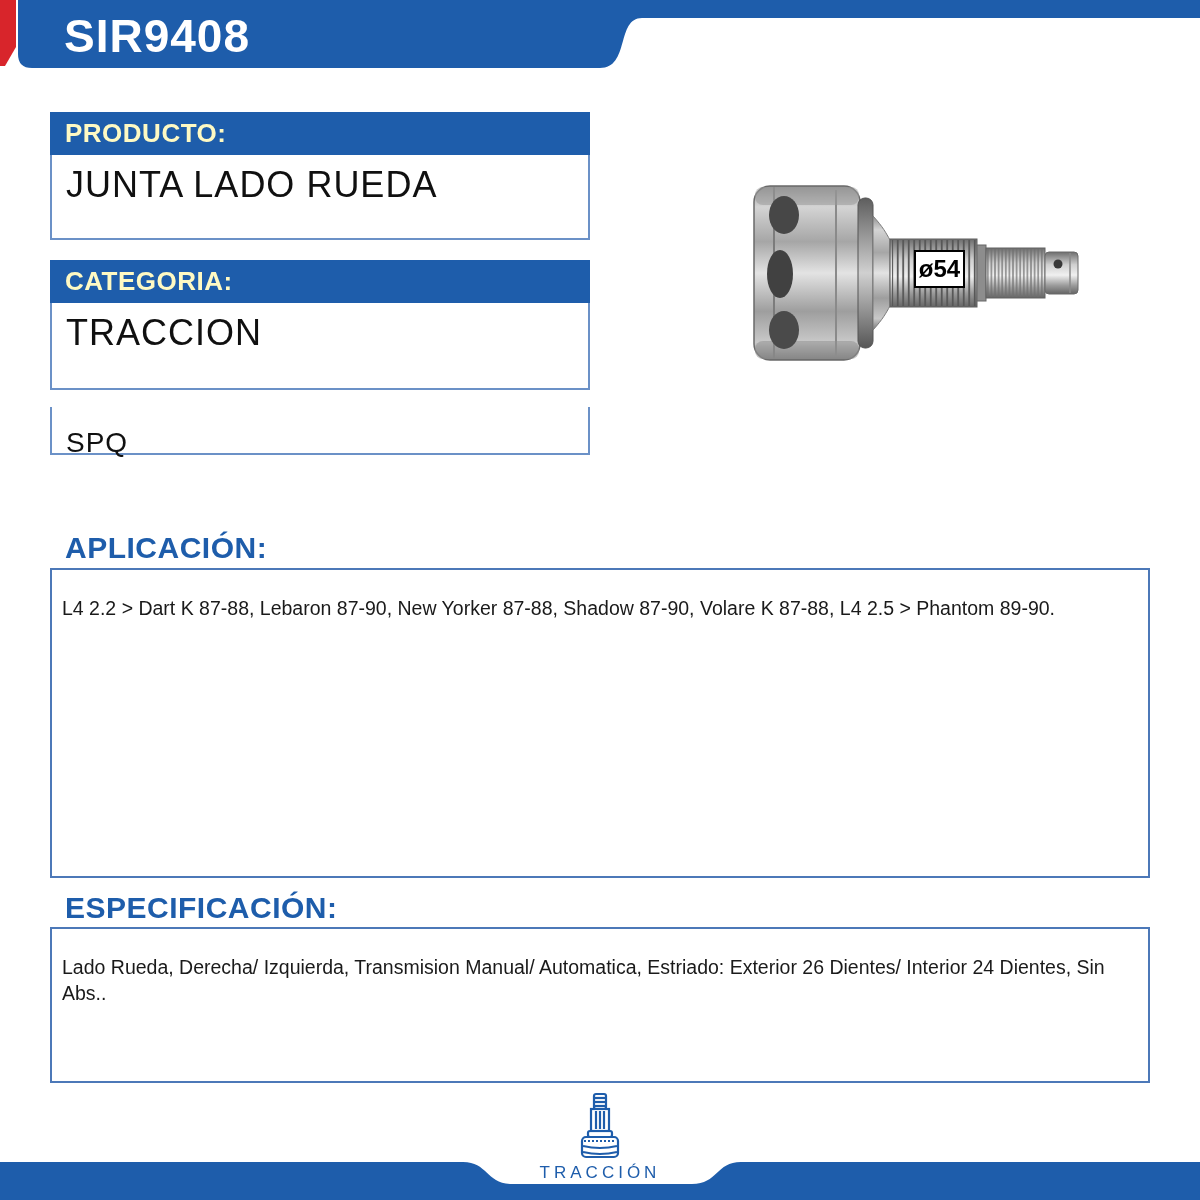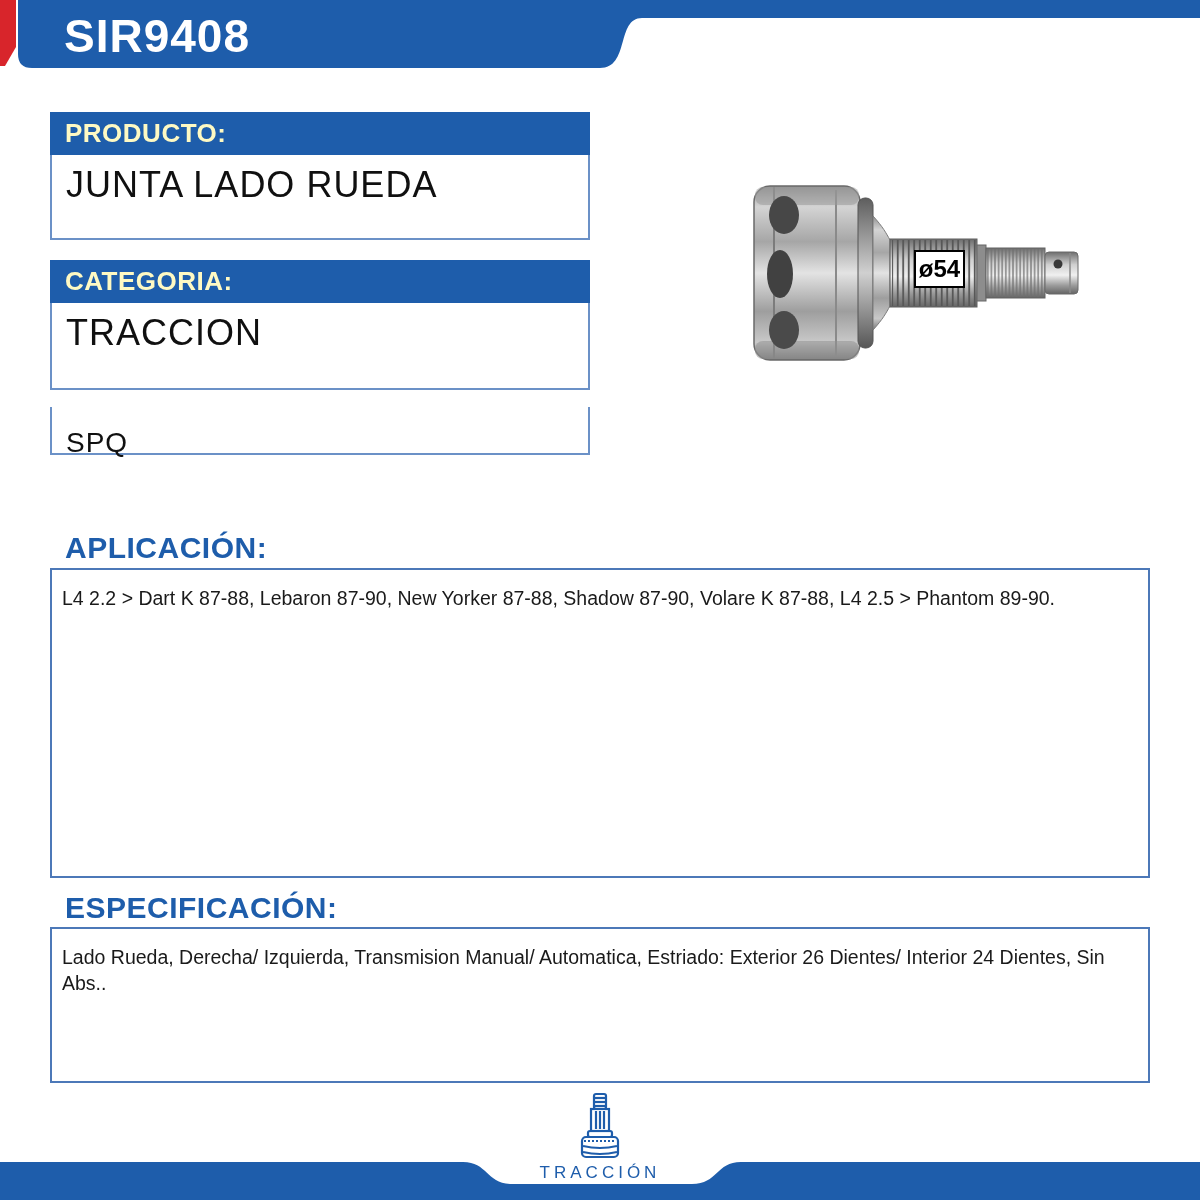--- a/index.html
+++ b/index.html
@@ -38,21 +38,21 @@
   
   .section-title{
     position:absolute;left:65px;color:#1E5DAB;font-weight:bold;
     font-size:30px;letter-spacing:0.5px;
   }
   #sec-apl-title{top:531px;}
   #sec-esp-title{top:891px;}
   .section-box{
     position:absolute;left:50px;width:1100px;background:#ffffff;
     border:2px solid #4C78B8;box-sizing:border-box;
-    font-size:19.5px;color:#1a1a1a;line-height:1.32;padding:16px 10px;
+    font-size:19.5px;color:#1a1a1a;line-height:1.32;padding:26px 10px;
   }
   #sec-apl-box{top:568px;height:310px;}
   #sec-esp-box{top:927px;height:156px;}
   
   .footer-svg{position:absolute;left:0;top:1160px;}
   .footer-label{
     position:absolute;left:0;top:1163px;width:1200px;text-align:center;
     color:#1E5DAB;font-size:17px;letter-spacing:4px;
   }
   .footer-icon{position:absolute;left:577px;top:1092px;}

